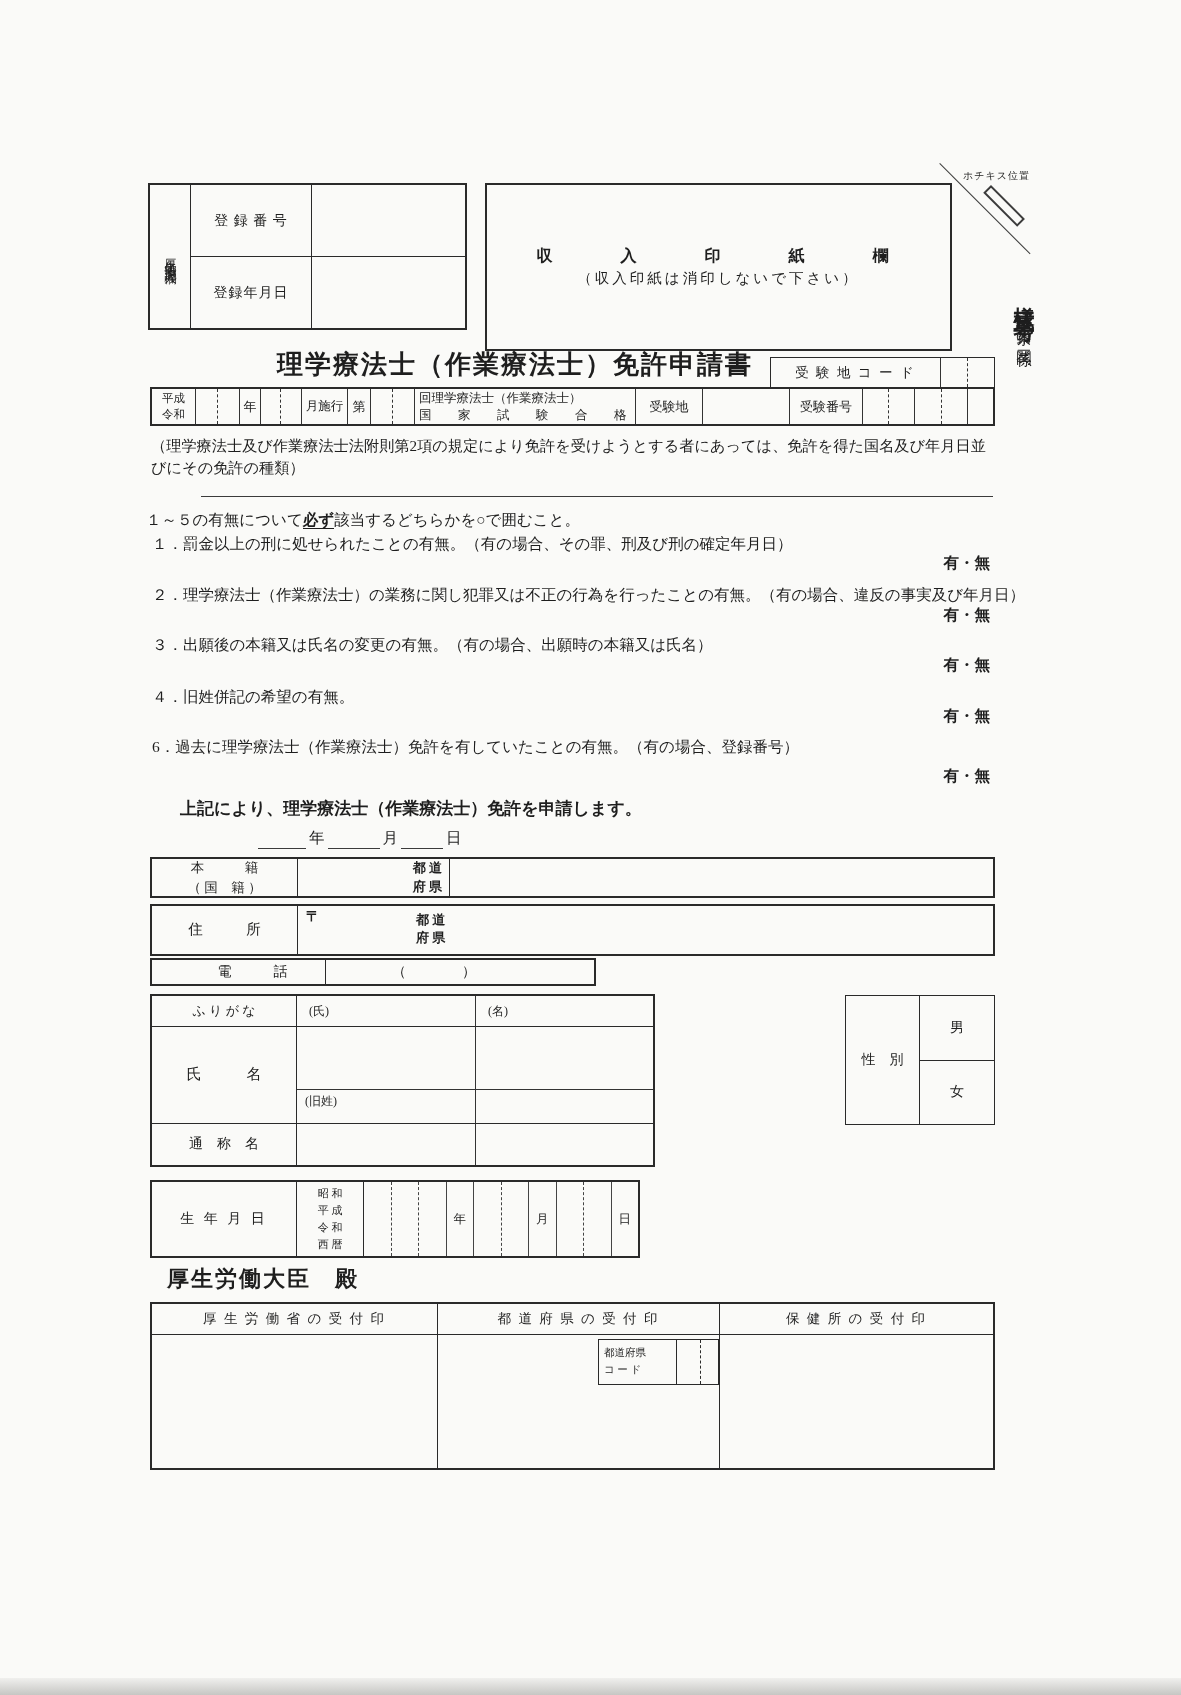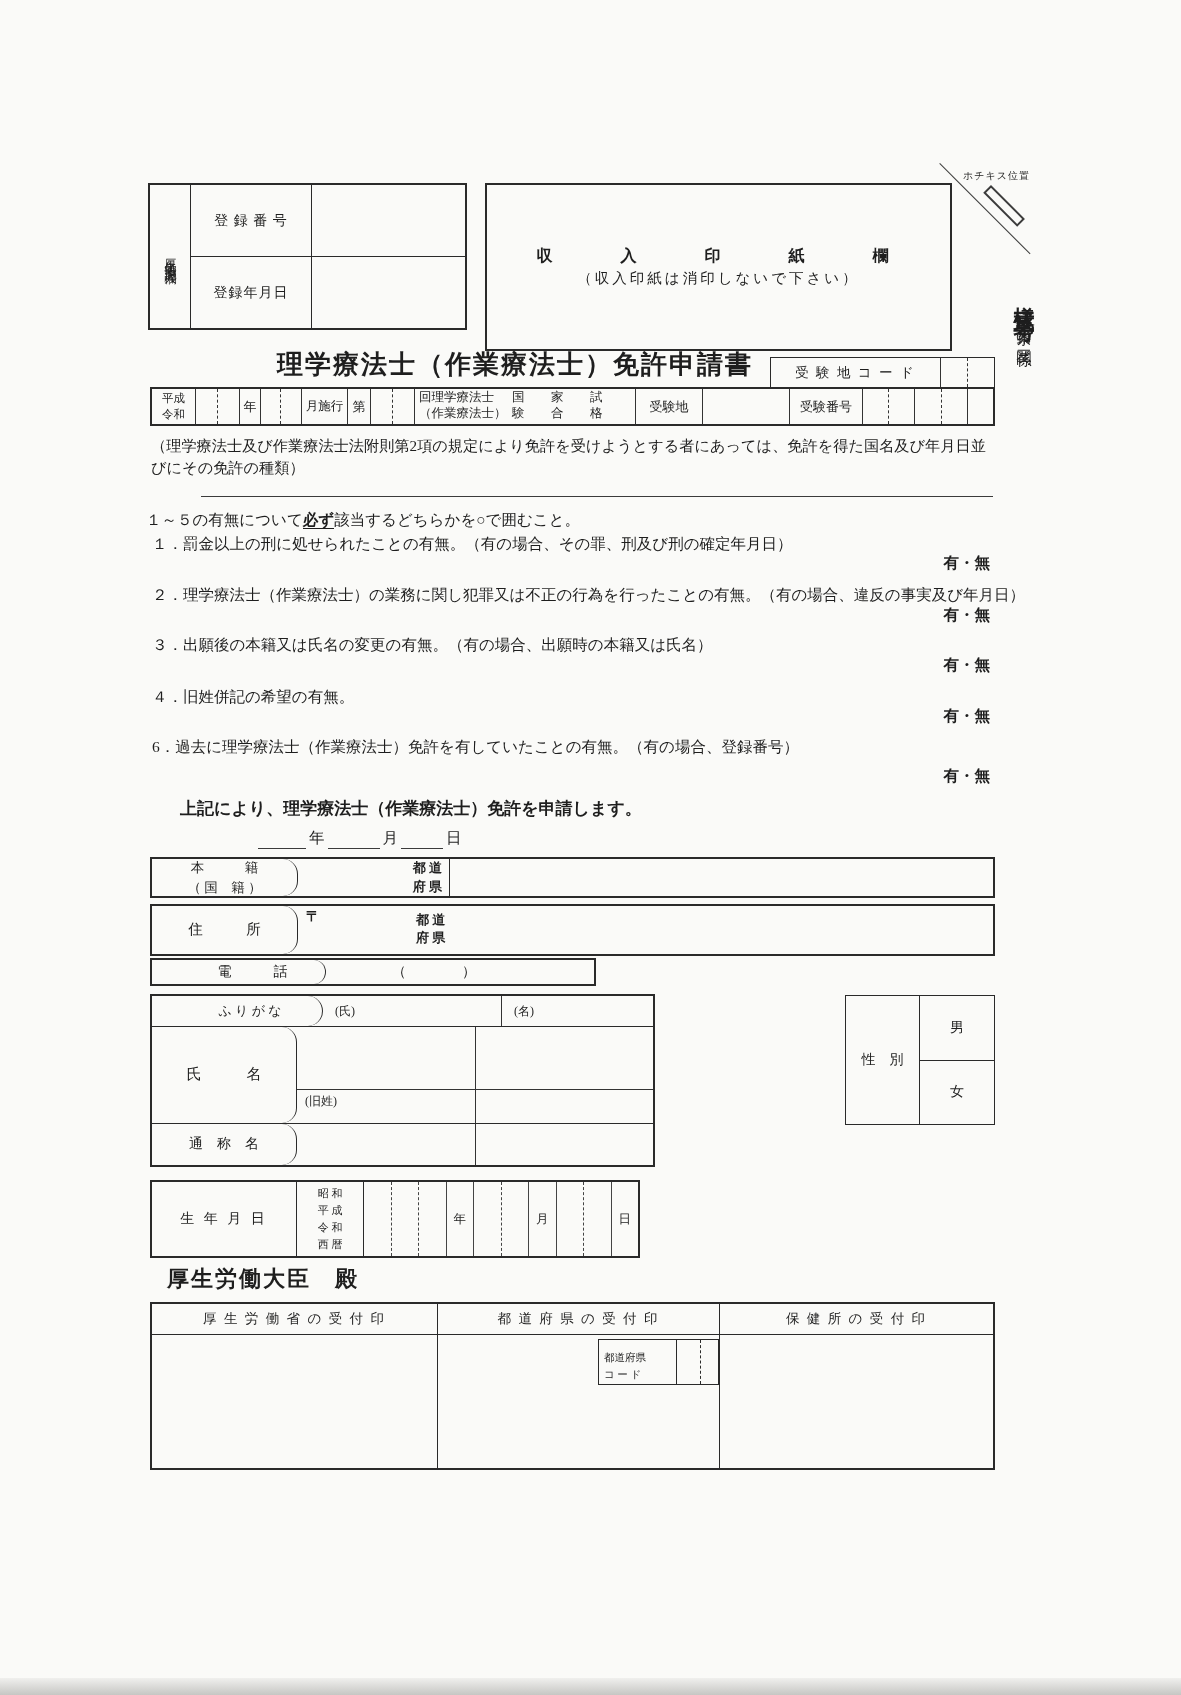--- a/index.html
+++ b/index.html
@@ -23,52 +23,52 @@
   .stampline1{font-size:16px;letter-spacing:12px;font-weight:bold;}
   .stampline2{font-size:14.5px;letter-spacing:3px;margin-top:2px;}
   
   .xrow{display:flex;align-items:stretch;}
   .xc{border-left:1px solid #333;display:flex;align-items:center;justify-content:center;
       font-size:13px;box-sizing:border-box;}
   .xc.nb{border-left:none;}
   .xc.dash{border-left-style:dashed;}
   .xc.thick{border-left-width:1.5px;}
   .era{flex-direction:column;font-size:11.5px;line-height:1.35;justify-content:center;}
-  .pass{align-items:flex-start;justify-content:center;
+  .pass{flex-direction:column;align-items:flex-start;justify-content:center;
         padding-left:4px;font-size:12.5px;line-height:1.3;}
   .pass .jl{letter-spacing:7px;}
   
   .qtext{font-size:15.5px;white-space:nowrap;}
   .qchoice{display:flex;align-items:flex-end;height:19px;flex-direction:column;}
   .yn{font-weight:bold;font-size:15.5px;line-height:1;}
   .qline{flex:1;border-bottom:1.5px solid #3b3b3b;margin-left:22px;}
   .hline{border-top:1.5px solid #3b3b3b;}
   .dseg{display:inline-block;border-bottom:1.5px solid #3b3b3b;height:17px;vertical-align:bottom;margin:0 3px;}
   
   .alabel{width:144px;flex:none;border-right:1.3px solid #2a2a2a;font-size:14.5px;
-          display:flex;align-items:center;justify-content:center;text-align:center;line-height:1.45;border-radius:15px;}
+          display:flex;align-items:center;justify-content:center;text-align:center;line-height:1.45;}
   .tdfk{font-size:13px;line-height:1.4;text-align:right;font-weight:bold;}
   .half1{width:178px;flex:none;box-sizing:border-box;}
   .half2{flex:1;border-left:1px solid #333;box-sizing:border-box;}
   .ntlbl{font-size:12px;display:flex;align-items:center;padding-left:12px;box-sizing:border-box;}
   
   .bc{flex:1;border-left:1px solid #444;display:flex;align-items:center;justify-content:center;
       font-size:12.5px;box-sizing:border-box;}
   .bc.dash{border-left-style:dashed;}
   .eracol{width:68px;flex:none;border-left:1.3px solid #2a2a2a;border-right:1.3px solid #2a2a2a;
           display:flex;flex-direction:column;justify-content:space-around;align-items:center;
           font-size:11px;line-height:1;padding:3px 0;box-sizing:border-box;}
   
   .rth{display:flex;height:30px;border-bottom:1.5px solid #2a2a2a;}
   .rthc{display:flex;align-items:center;justify-content:center;font-size:13.5px;letter-spacing:2px;box-sizing:border-box;}
   .rtbc{box-sizing:border-box;position:relative;}
   .bl{border-left:1.3px solid #2a2a2a;}
   .pcb{position:absolute;top:4px;right:0;width:121px;height:46px;border:1.4px solid #2a2a2a;
        display:flex;box-sizing:border-box;background:transparent;}
-  .pcl{width:72px;flex:none;display:flex;flex-direction:column;justify-content:flex-end;
+  .pcl{width:72px;flex:none;display:flex;flex-direction:column;justify-content:center;
        padding-left:5px;font-size:10.5px;line-height:1.6;}
   .pcc{width:24px;flex:none;border-left:1px solid #2a2a2a;box-sizing:border-box;}
   .pcc.dash{border-left-style:dashed;}
   .vformcode{writing-mode:vertical-rl;display:flex;align-items:center;}
   .vmain{font-size:21px;font-weight:bold;letter-spacing:4px;}
   .vsub{font-size:15px;letter-spacing:1px;margin-top:6px;}
 </style>
 </head>
 <body>
 
@@ -207,21 +207,21 @@
       </div>
     </div>
   </div>
 
   <div class="abs box2 flex" style="left:150px;top:958px;width:446px;height:28px;padding-left:28px;">
     <div class="alabel" style="width:145px;font-size:14px;">電　　　話</div>
     <div style="flex:1;display:flex;align-items:center;padding-left:66px;font-size:14px;box-sizing:border-box;">（　　　　）</div>
   </div>
 
   <div class="abs box2 col" style="left:150px;top:994px;width:505px;height:173px;">
-    <div class="flex" style="height:30px;border-bottom:1.3px solid #2a2a2a;padding-left:26px;">
+    <div class="flex" style="height:30px;border-bottom:1.3px solid #2a2a2a;">
       <div class="alabel" style="font-size:13px;">ふ り が な</div>
       <div class="half1 ntlbl">(氏)</div>
       <div class="half2 ntlbl">(名)</div>
     </div>
     <div class="flex" style="height:96px;">
       <div class="alabel" style="font-size:15px;">氏　　　名</div>
       <div class="col" style="flex:1;">
         <div class="flex" style="height:62px;">
           <div class="half1"></div>
           <div class="half2"></div>

